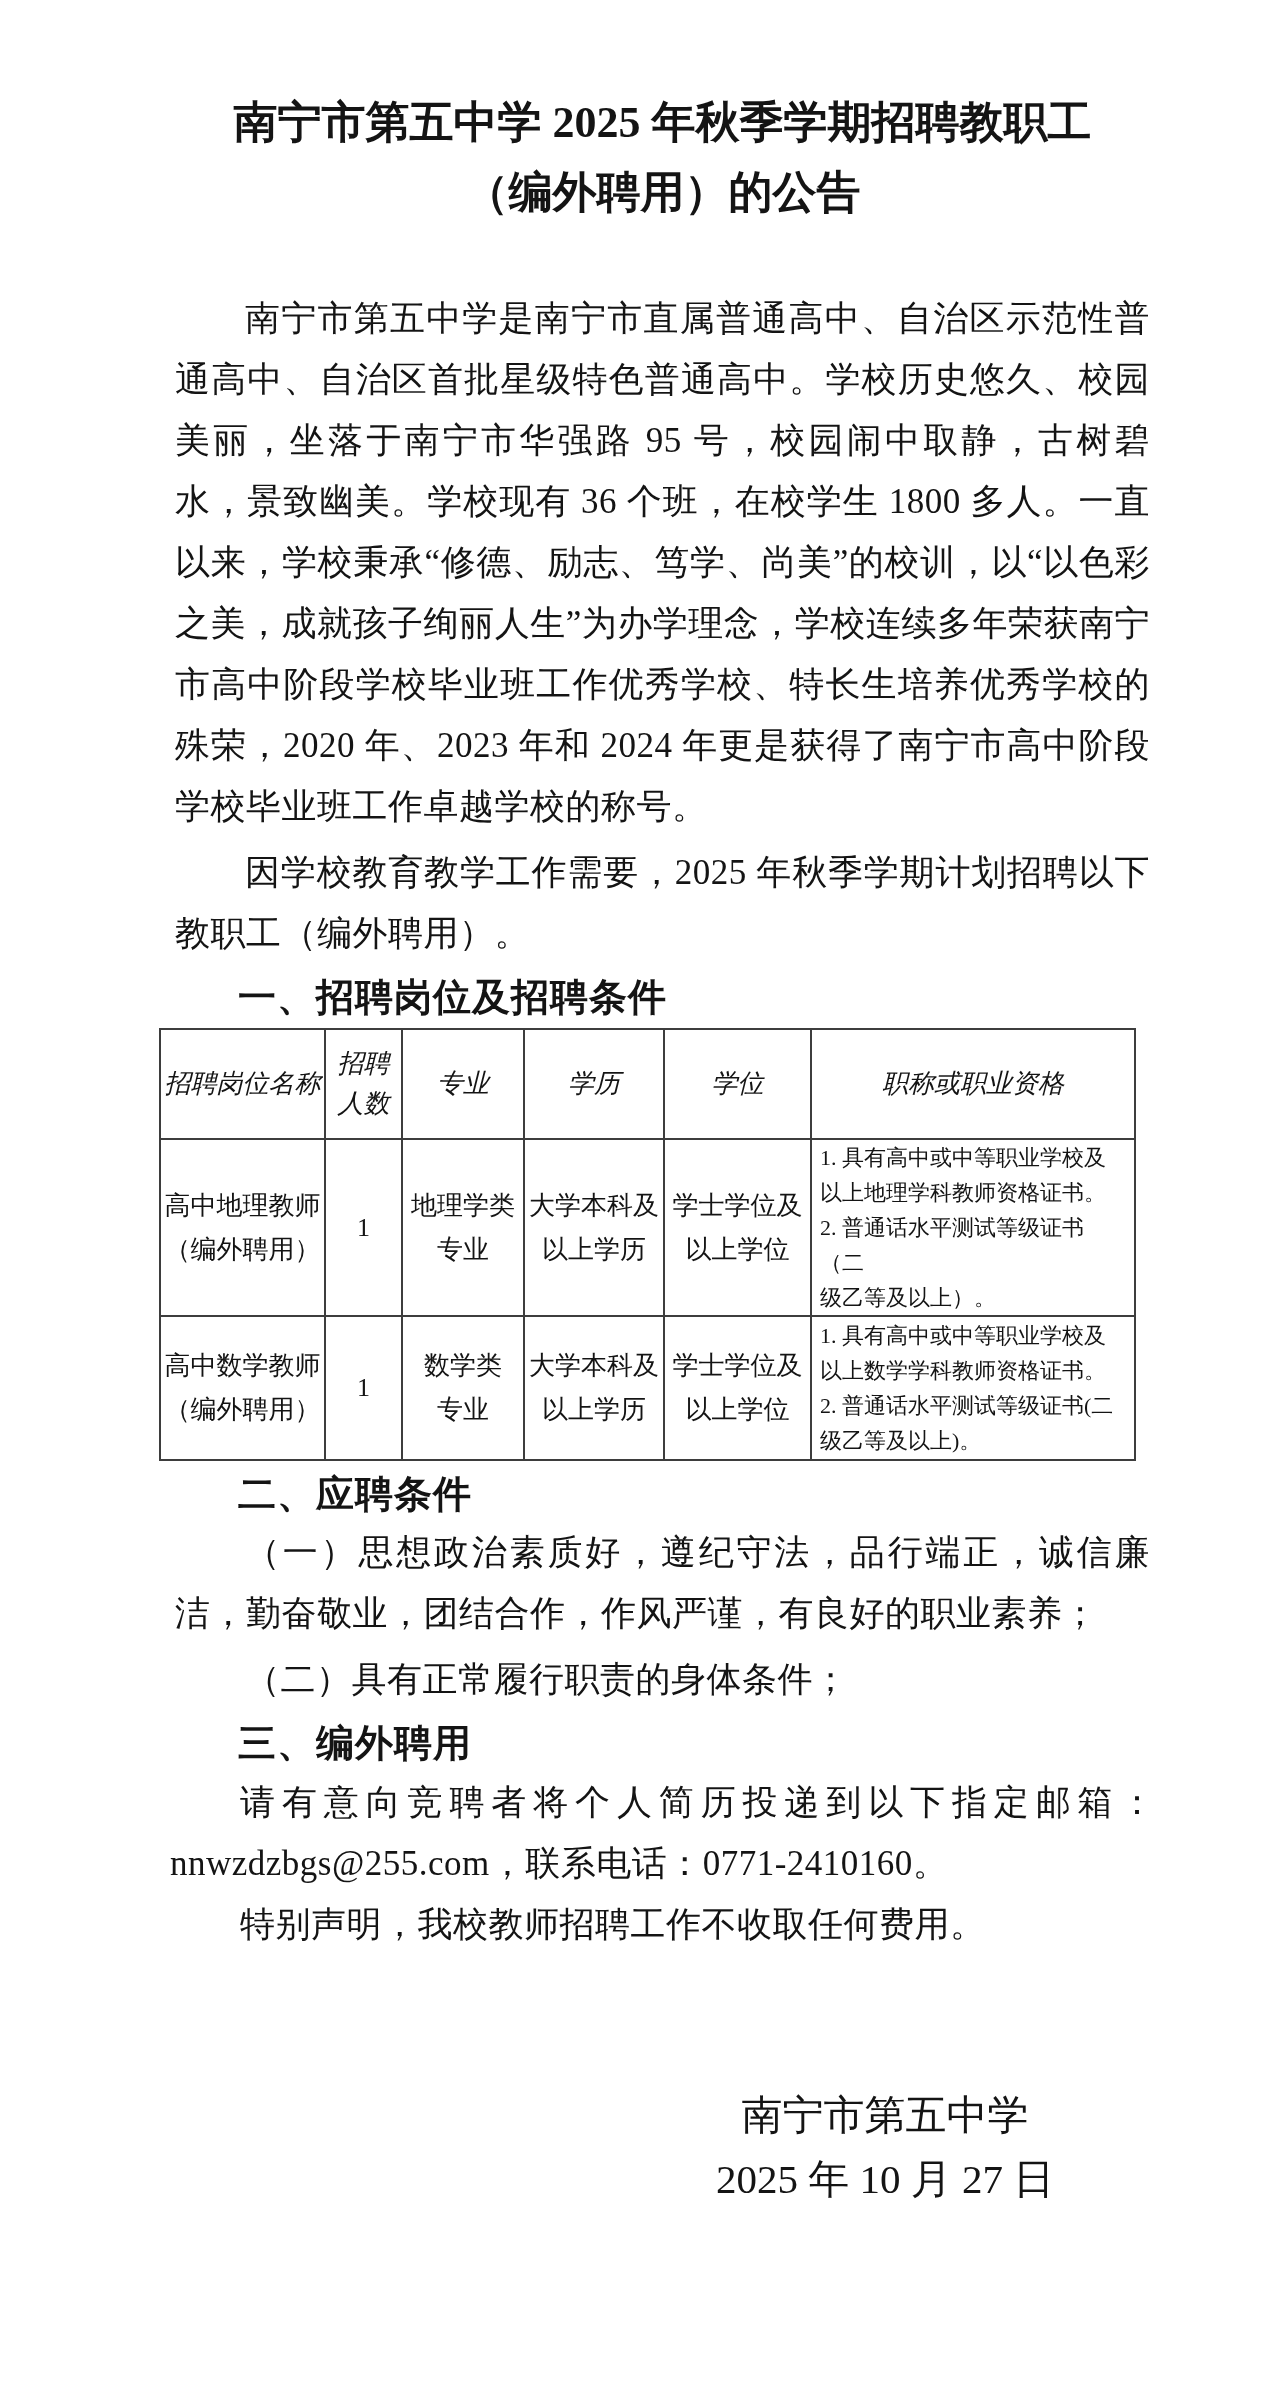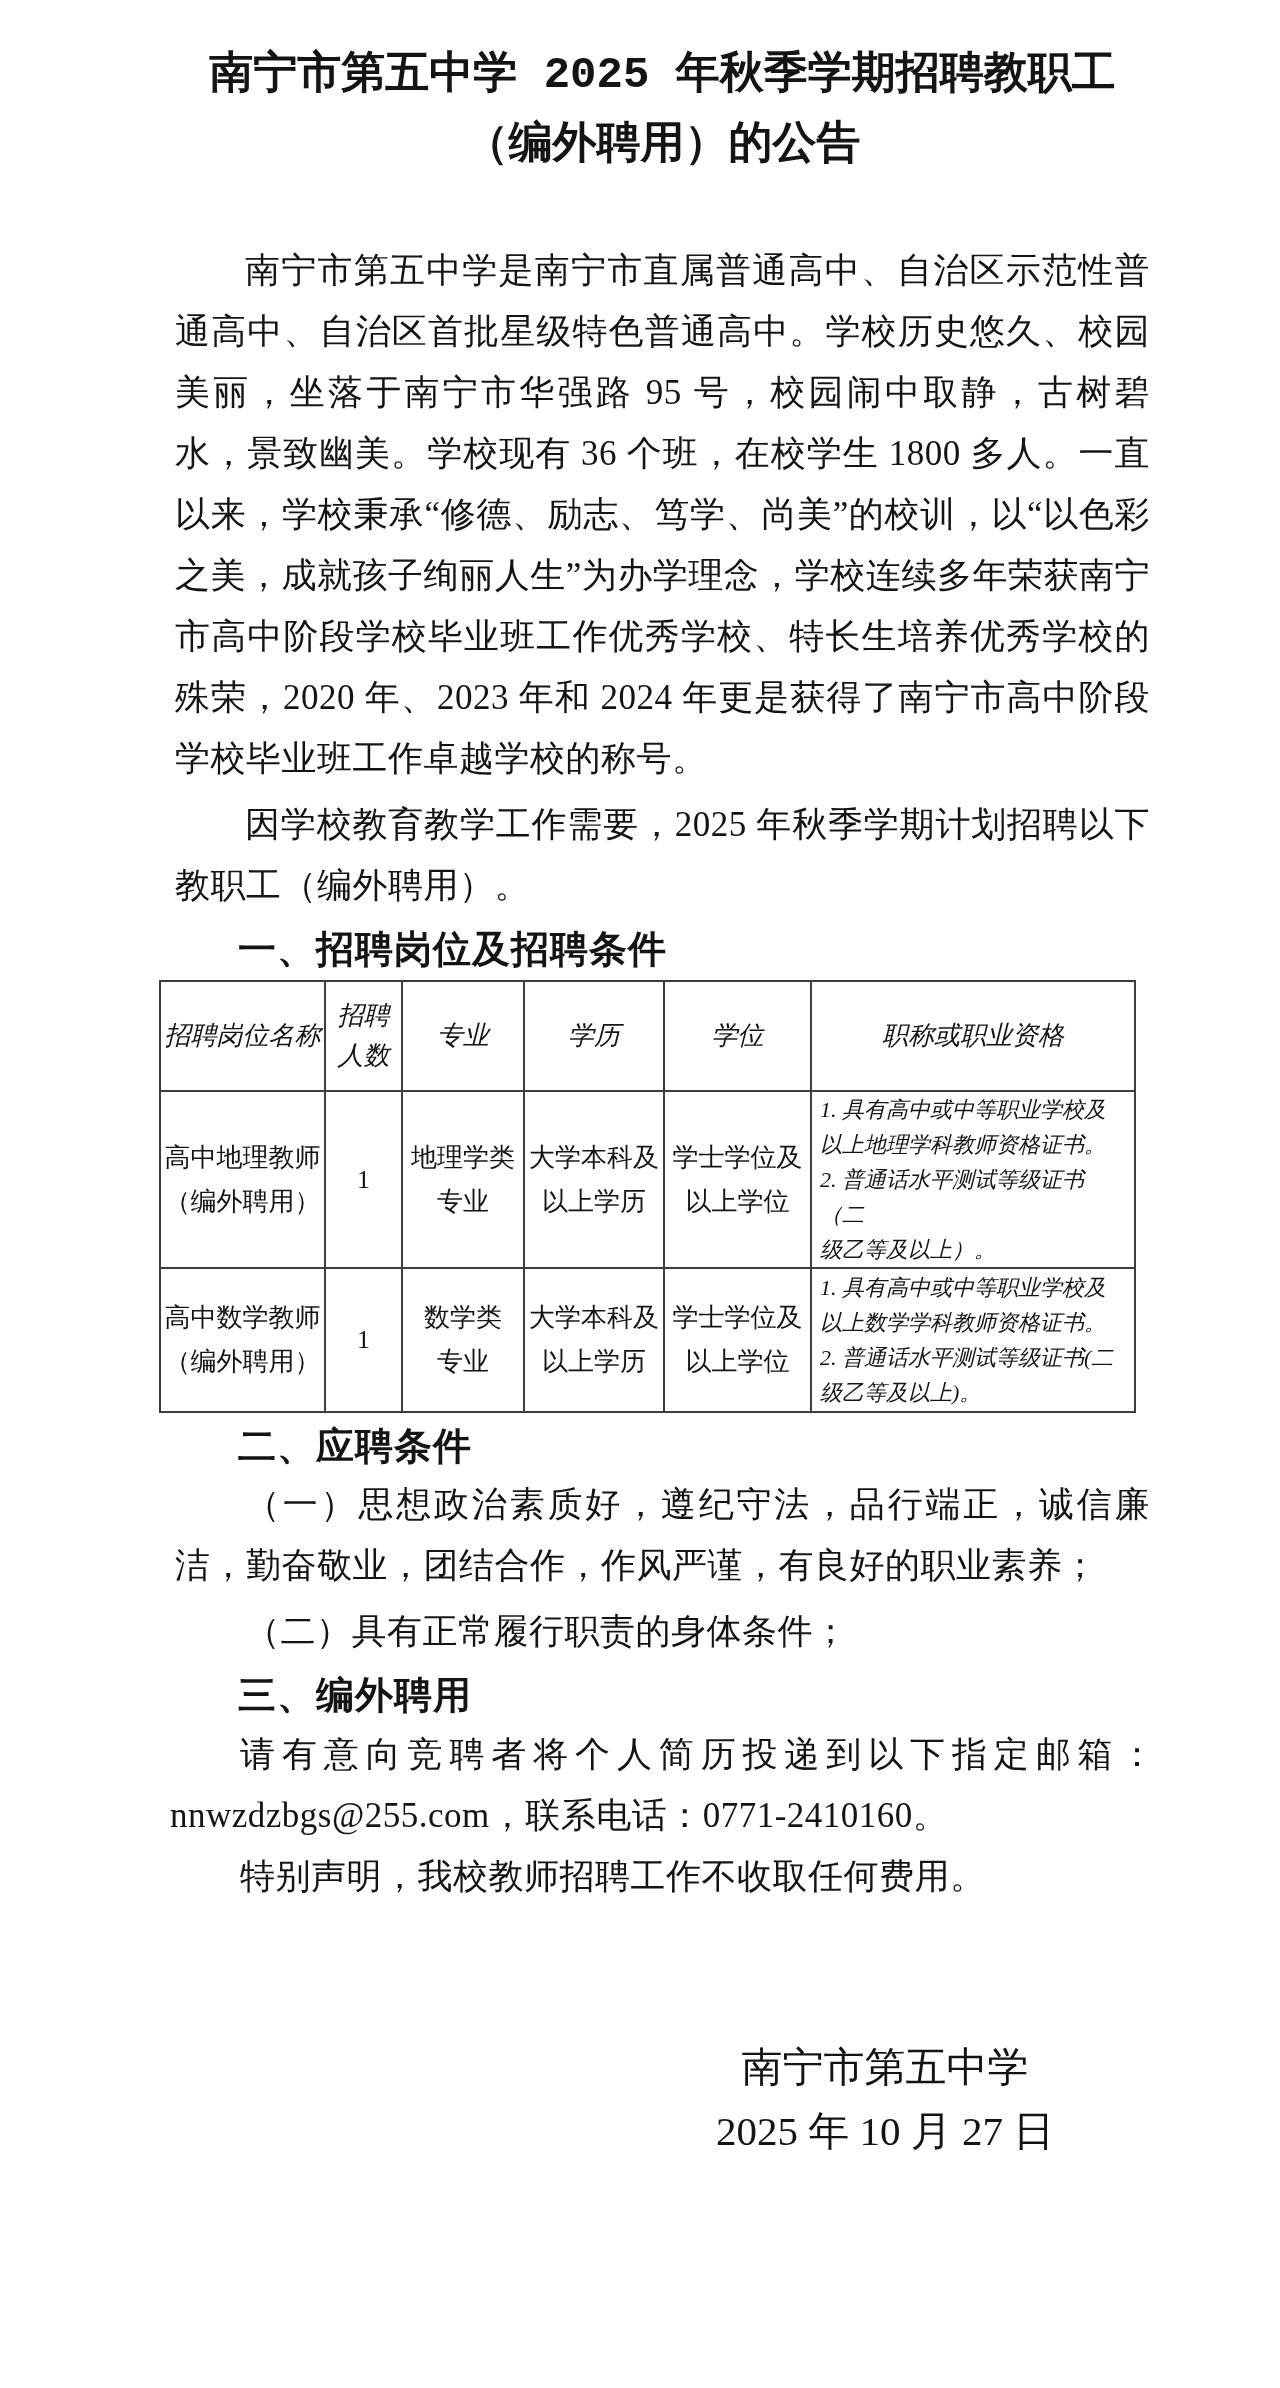--- a/index.html
+++ b/index.html
@@ -11,27 +11,27 @@
     color: #141414;
     font-family: "Liberation Serif", "DejaVu Serif", serif;
   }
   .doc {
     box-sizing: border-box;
     width: 1280px;
     height: 2388px;
     padding: 0 125px 0 170px;
   }
   .doc-title {
-    padding-top: 40px;
+    padding-top: 88px;
     margin: 0 0 0 0;
     text-align: center;
     font-size: 44px;
     font-weight: bold;
     line-height: 70px;
-    font-family: Liberation Mono, monospace;
+    font-family: Liberation Serif, serif;
   }
   .para {
     margin: 5px;
     font-size: 35px;
     line-height: 61px;
     text-align: justify;
     text-indent: 70px;
     letter-spacing: 0.5px;
   }
   .para-first { margin-top: 60px; }
@@ -66,21 +66,20 @@
   tr.hdr-row { height: 110px; font-style: italic; }
   tr.data-row-1 { height: 149px; }
   tr.data-row-2 { height: 144px; }
   td.cell-mid { font-size: 26px; line-height: 44px; }
   td.cell-qual {
     font-size: 22px;
     line-height: 35px;
     text-align: left;
     padding: 0 12px 0 8px;
     letter-spacing: 0;
-    font-style: italic;
   }
   .cond { }
   .signup-para { margin: 0; }
   .h3-gap { margin-top: 10px; }
   .sign-first { margin-top: 6px; }
   .footer-block {
     margin: 128px 55px 0 auto;
     width: 430px;
     text-align: center;
     font-size: 41px;

